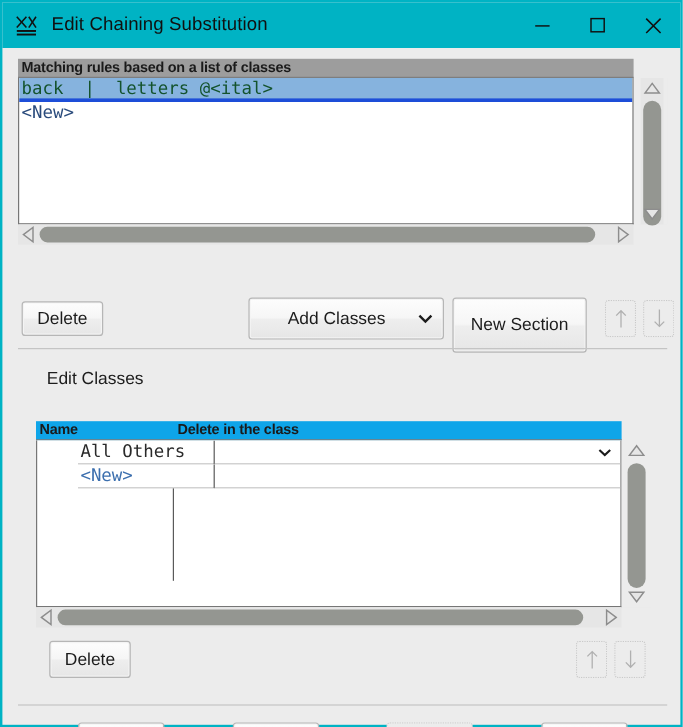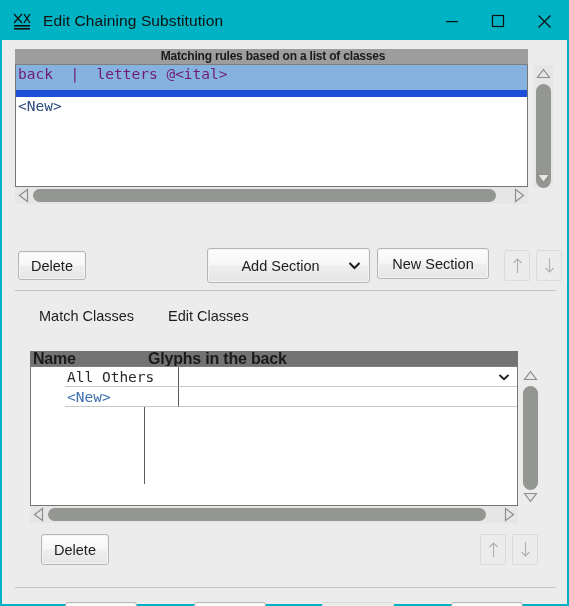--- a/index.html
+++ b/index.html
@@ -85,21 +85,20 @@
     border-bottom: 1px solid #7e7e7e;
     box-sizing: border-box;
     font-size: 12px;
     font-weight: bold;
     color: #1a1a1a;
     line-height: 15px;
     padding-left: 3px;
     overflow: hidden;
     white-space: nowrap;
     letter-spacing: -0.2px;
-    text-align: center;
   }
   .rules-listbox {
     position: absolute;
     left: 0;
     top: 16px;
     width: 513px;
     height: 122px;
     background: #ffffff;
     border: 1px solid #767676;
     border-top: none;
@@ -111,23 +110,23 @@
     font-size: 14.5px;
     line-height: 19px;
     height: 19px;
     white-space: pre;
     padding-left: 2px;
     color: #2a4b7c;
     box-sizing: border-box;
   }
   .mono-row.selected {
     background: #86b3de;
-    border-bottom: 7px solid #1d4ed8;
-    color: #701a75;
-    height: 32px;
+    border-bottom: 3px solid #1d4ed8;
+    color: #14532d;
+    height: 20px;
   }
   .vscroll {
     position: absolute;
     right: 0;
     top: 16px;
     width: 25px;
     height: 122px;
     background: #ececec;
     border-left: 0;
     box-sizing: border-box;
@@ -212,21 +211,21 @@
     position: absolute;
     left: 13px;
     top: 208px;
     width: 541px;
     height: 35px;
   }
   #delete-top { position:absolute; left: 3px; top: 3px; width: 68px; height: 29px; }
   #add-lookup { position:absolute; left: 192px; top: 0px; width: 163px; height: 35px; justify-content: flex-start; }
   #add-lookup .lbl { flex: 1; text-align: center; padding-left: 14px; }
   #add-lookup .chev { width: 30px; display:flex; align-items:center; justify-content:center; }
-  #new-section { position:absolute; left: 362px; top: 0px; width: 112px; height: 31px; }
+  #new-section { position:absolute; left: 362px; top: 0px; width: 112px; height: 46px; }
   #up-top { position:absolute; left: 489px; top: 2px; width: 26px; height: 31px; }
   #down-top { position:absolute; left: 521px; top: 2px; width: 26px; height: 31px; }
 
   .divider {
     position: absolute;
     left: 13px;
     width: 541px;
     height: 1px;
     background: #c4c4c4;
   }
@@ -256,25 +255,25 @@
     left: 28px;
     top: 311px;
     width: 513px;
     height: 172px;
   }
   .class-head {
     position: absolute;
     left: 0; top: 0;
     width: 488px;
     height: 16px;
-    background: #737373;
+    background: #0ea5e9;
     border-bottom: 1px solid #7e7e7e;
     box-sizing: border-box;
     display: flex;
-    font-size: 16px;
+    font-size: 12px;
     font-weight: bold;
     color: #1a1a1a;
     line-height: 15px;
     letter-spacing: -0.2px;
     overflow: hidden;
   }
   .class-head .c1 { width: 115px; padding-left: 3px; box-sizing: border-box; }
   .class-head .c2 { flex: 1; padding-left: 3px; box-sizing: border-box; }
   .class-grid {
     position: absolute;
@@ -456,21 +455,21 @@
           <svg width="11" height="15" viewBox="0 0 11 15">
             <path d="M9.5 7.5 L1.5 1.5 L1.5 13.5 Z" fill="#e6e6e6" stroke="#8d8d8d" stroke-width="1.2"></path>
           </svg>
         </div>
       </div>
     </div>
 
     <div class="btn-row1">
       <div class="btn" id="delete-top">Delete</div>
       <div class="btn" id="add-lookup">
-        <span class="lbl">Add Section</span>
+        <span class="lbl">Add Classes</span>
         <span class="chev">
           <svg width="13" height="9" viewBox="0 0 13 9">
               <path d="M1.5 2 L6.5 7 L11.5 2" stroke="#1c1c1c" stroke-width="2" fill="none"></path>
             </svg>
         </span>
       </div>
       <div class="btn" id="new-section">New Section</div>
       <div class="btn disabled" id="up-top">
         <svg width="11" height="17" viewBox="0 0 11 17">
           <path d="M5.5 16 L5.5 2 M1.5 6 L5.5 2 L9.5 6" stroke="#b0b0b0" stroke-width="1.1" fill="none"></path>
@@ -479,28 +478,27 @@
       <div class="btn disabled" id="down-top">
         <svg width="11" height="17" viewBox="0 0 11 17">
           <path d="M5.5 1 L5.5 15 M1.5 11 L5.5 15 L9.5 11" stroke="#b0b0b0" stroke-width="1.1" fill="none"></path>
         </svg>
       </div>
     </div>
 
     <div class="divider" style="top:250px;"></div>
 
     <div class="tabs">
-      <div class="tab">Match Classes</div>
       <div class="tab">Edit Classes</div>
     </div>
 
     <div class="class-block">
       <div class="class-head">
         <div class="c1">Name</div>
-        <div class="c2">Glyphs in the back</div>
+        <div class="c2">Delete in the class</div>
       </div>
 
       <div class="class-grid">
         <div class="crow">
           <div class="name">All Others</div>
           <div class="glyphs">
             
             <span class="chev-cell">
               <svg width="12" height="8" viewBox="0 0 12 8">
                   <path d="M1.5 2 L6 6.2 L10.5 2" stroke="#1c1c1c" stroke-width="1.8" fill="none"></path>

